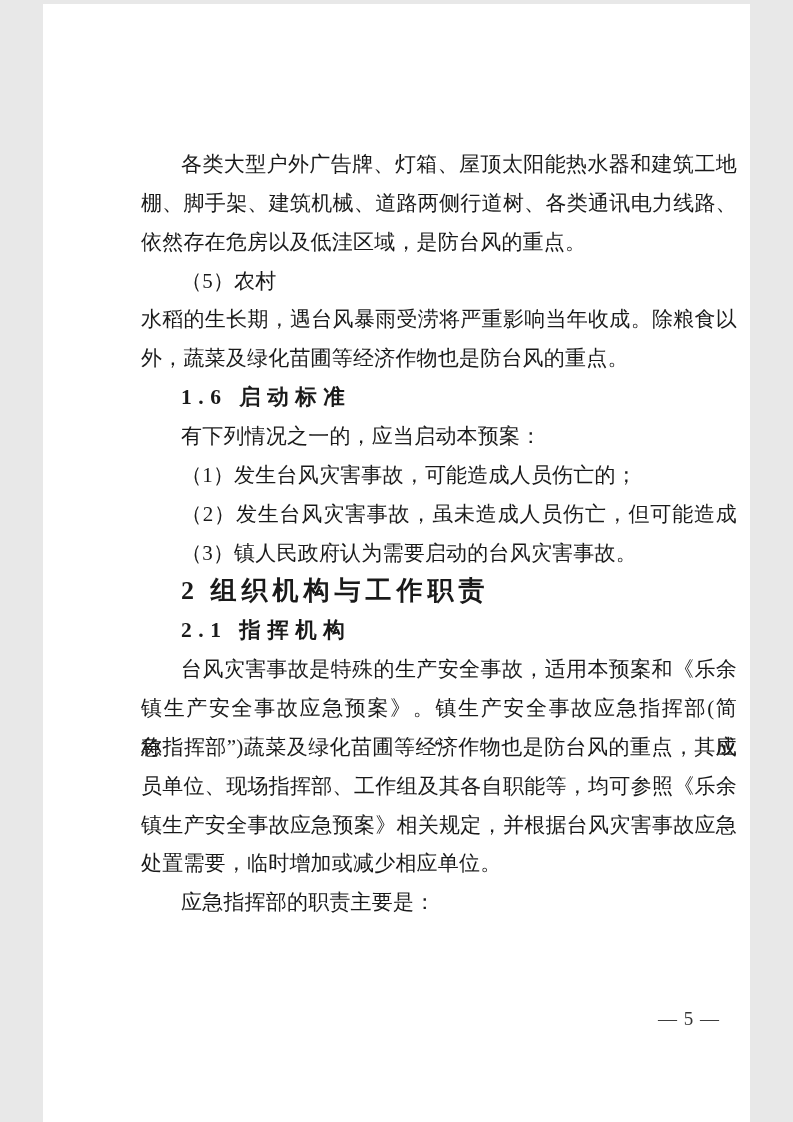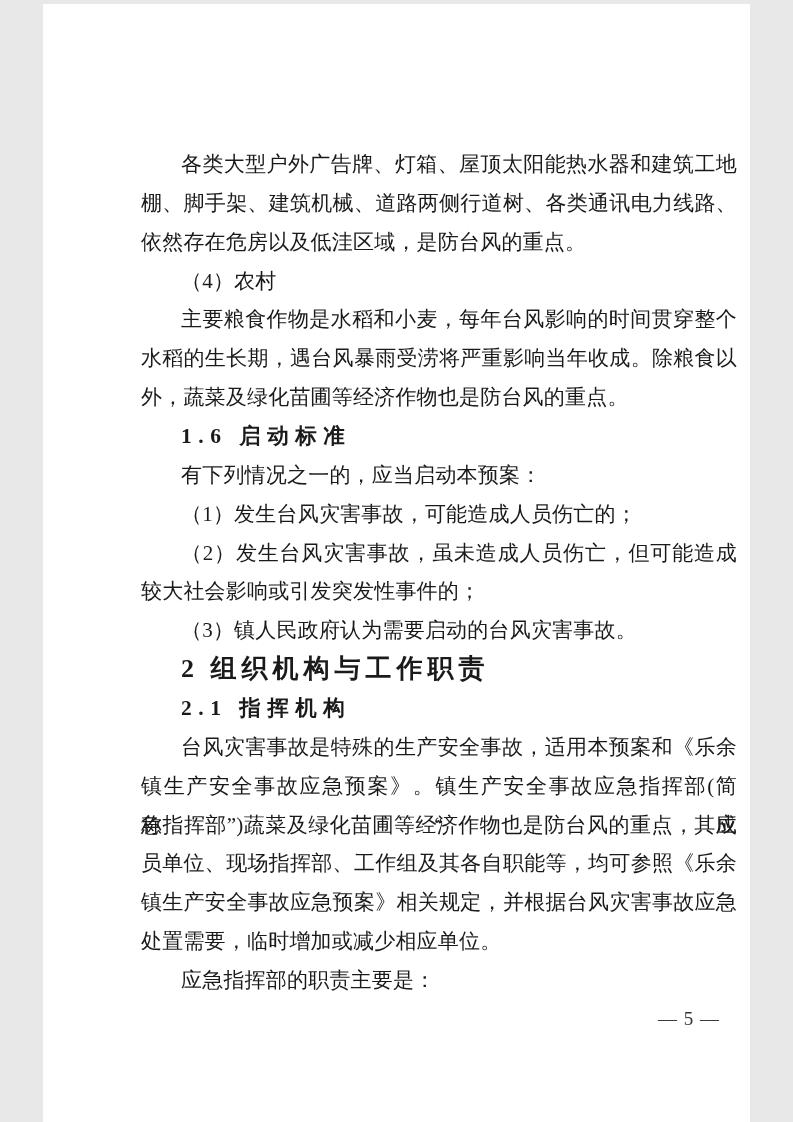--- a/index.html
+++ b/index.html
@@ -61,29 +61,27 @@
   }
 </style>
 </head>
 <body>
 
 <div class="page">
   <div class="content">
     <div class="line indent fill">各类大型户外广告牌、灯箱、屋顶太阳能热水器和建筑工地</div>
     <div class="line fill">棚、脚手架、建筑机械、道路两侧行道树、各类通讯电力线路、</div>
     <div class="line">依然存在危房以及低洼区域，是防台风的重点。</div>
-    <div class="line indent">（4）农村</div>
-    <div class="line indent fill">主要粮食作物是水稻和小麦，每年台风影响的时间贯穿整个</div>
+    <div class="line indent">（5）农村</div>
     <div class="line fill">水稻的生长期，遇台风暴雨受涝将严重影响当年收成。除粮食以</div>
     <div class="line">外，蔬菜及绿化苗圃等经济作物也是防台风的重点。</div>
     <div class="line indent h-sub">1.6 启动标准</div>
     <div class="line indent">有下列情况之一的，应当启动本预案：</div>
     <div class="line indent">（1）发生台风灾害事故，可能造成人员伤亡的；</div>
     <div class="line indent fill">（2）发生台风灾害事故，虽未造成人员伤亡，但可能造成</div>
-    <div class="line">较大社会影响或引发突发性事件的；</div>
     <div class="line indent">（3）镇人民政府认为需要启动的台风灾害事故。</div>
     <div class="line indent h-main">2 组织机构与工作职责</div>
     <div class="line indent h-sub">2.1 指挥机构</div>
     <div class="line indent fill">台风灾害事故是特殊的生产安全事故，适用本预案和《乐余</div>
     <div class="line fill">镇生产安全事故应急预案》。镇生产安全事故应急指挥部(简称“应</div>
     <div class="line fill">急指挥部”)蔬菜及绿化苗圃等经济作物也是防台风的重点，其成</div>
     <div class="line fill">员单位、现场指挥部、工作组及其各自职能等，均可参照《乐余</div>
     <div class="line fill">镇生产安全事故应急预案》相关规定，并根据台风灾害事故应急</div>
     <div class="line">处置需要，临时增加或减少相应单位。</div>
     <div class="line indent">应急指挥部的职责主要是：</div>

